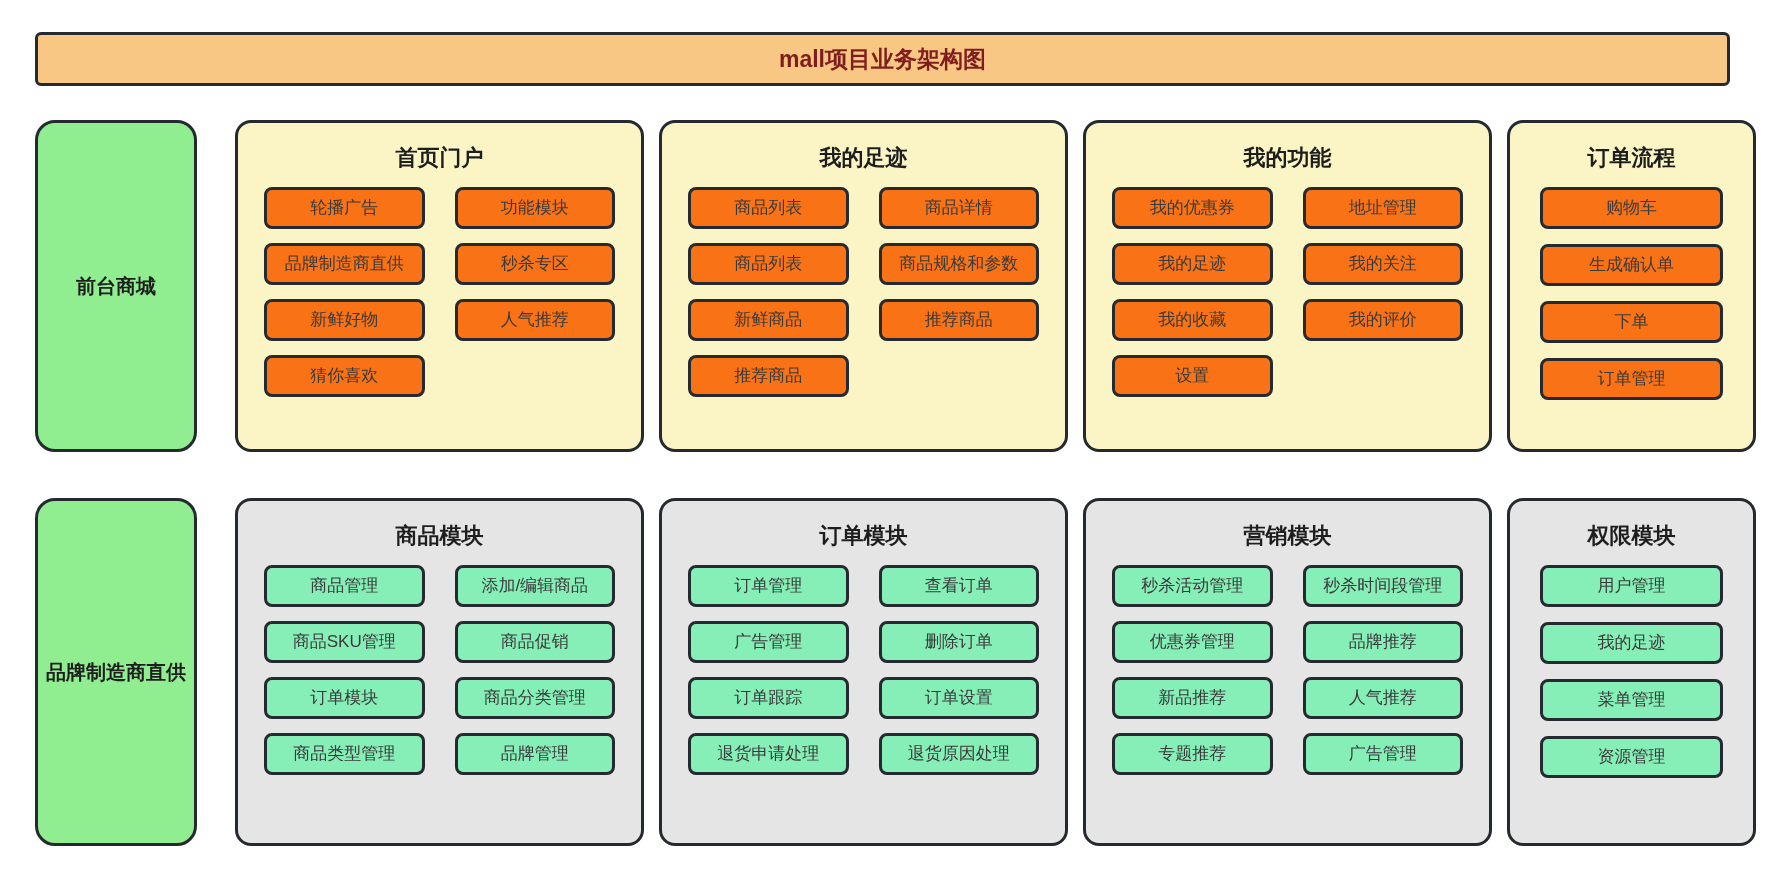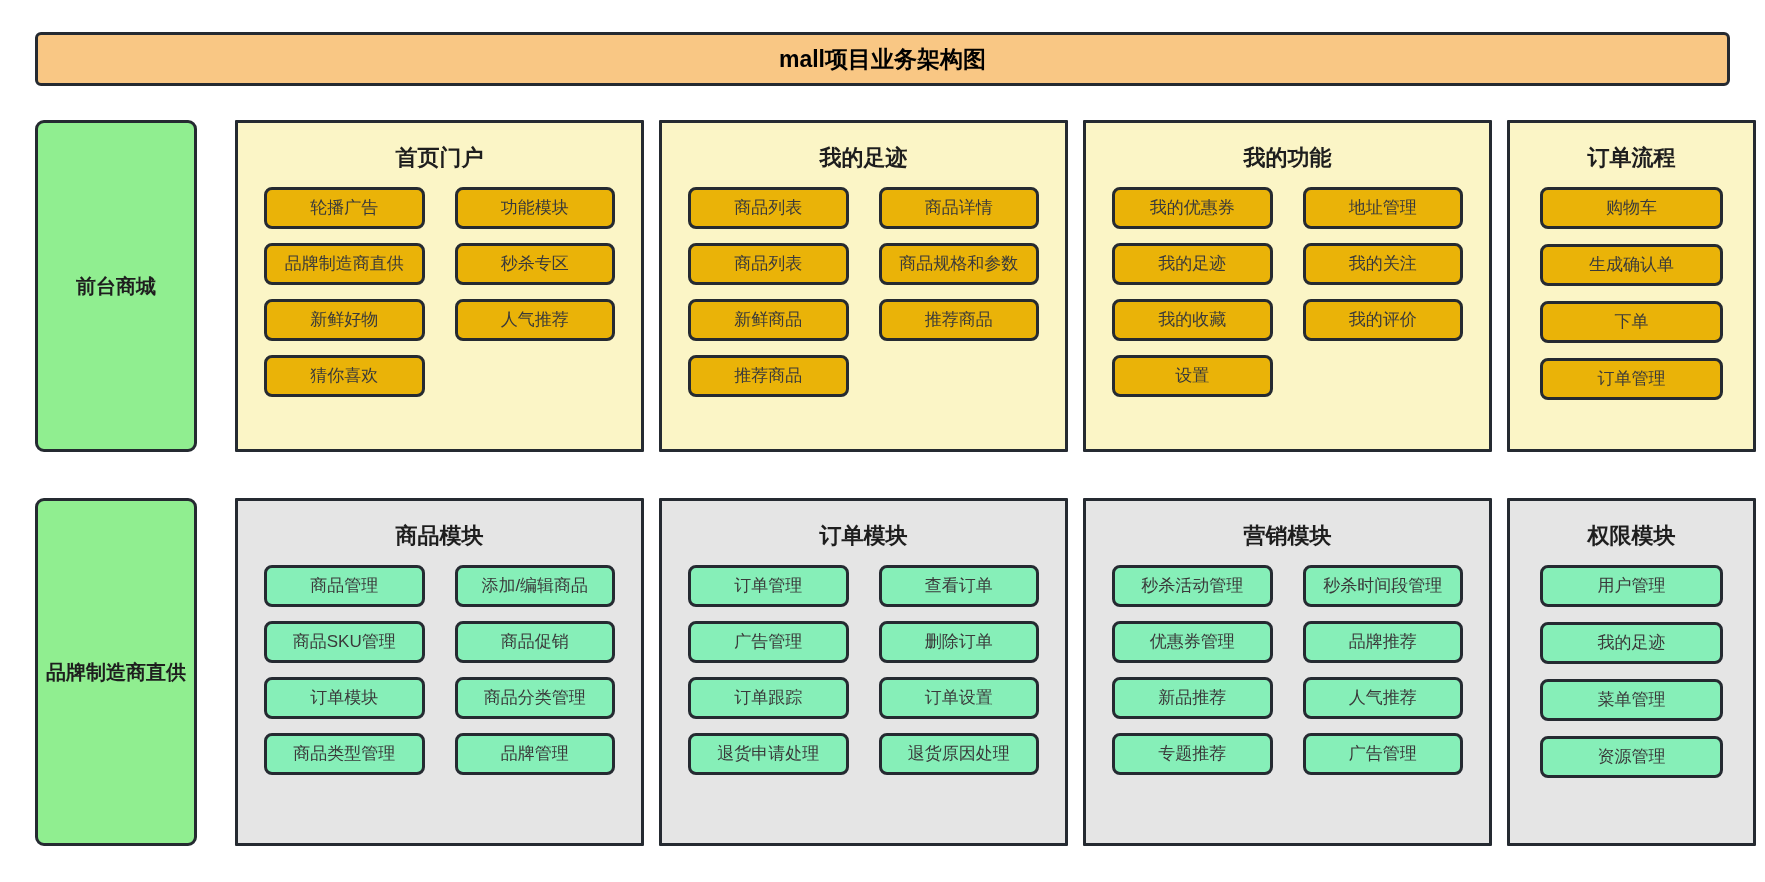--- a/index.html
+++ b/index.html
@@ -11,46 +11,46 @@
     padding:32px 35px 0 35px;
     overflow:hidden;
     background:#ffffff;
   }
   .title-bar {
     height:54px;
     background:#F9C784;
     border:3px solid #252A31;
     border-radius:6px;
     display:flex; align-items:center; justify-content:center;
-    font-size:23px; font-weight:bold; color:#000000;
+    font-size:23px; font-weight:bold; color:#7f1d1d;
     margin-bottom:34px;
   }
   .diagram-row {
     display:flex;
     gap:15px;
     align-items:stretch;
   }
   .diagram-row.row-1 { height:332px; margin-bottom:46px; }
   .diagram-row.row-2 { height:348px; }
   .side-box {
     flex:none;
     width:162px;
     margin-right:23px;
     border:3px solid #252A31;
-    border-radius:9px;
+    border-radius:20px;
     background:#90EE90;
     display:flex; align-items:center; justify-content:center;
     font-size:20px; font-weight:bold; color:#1e1e1e;
     text-align:center;
   }
   .panel {
     flex:none;
     width:409px;
     border:3px solid #252A31;
-    border-radius:1px;
+    border-radius:16px;
     padding:12px 26px 16px 26px;
     display:flex; flex-direction:column;
   }
   .panel.narrow { width:249px; padding:12px 30px 16px 30px; }
   .row-1 .panel { background:#FBF5C6; }
   .row-2 .panel { background:#e5e5e5; }
   .panel-title {
     text-align:center;
     font-size:22px; font-weight:bold; color:#1e1e1e;
     padding:8px 0 14px 0;
@@ -66,21 +66,21 @@
   .node-btn {
     height:42px;
     border:3px solid #252A31;
     border-radius:8px;
     display:flex; align-items:center; justify-content:center;
     font-size:17px; color:#3a3a3a;
     text-align:center;
     line-height:1.1;
     padding:0 4px;
   }
-  .row-1 .node-btn { background:#eab308; }
+  .row-1 .node-btn { background:#f97316; }
   .row-2 .node-btn { background:#86EFB8; }
 </style>
 </head>
 <body>
 
 <div class="page">
   <div class="title-bar">mall项目业务架构图</div>
   <div id="rows">
       <div class="diagram-row row-1">
         <div class="side-box">前台商城</div>

